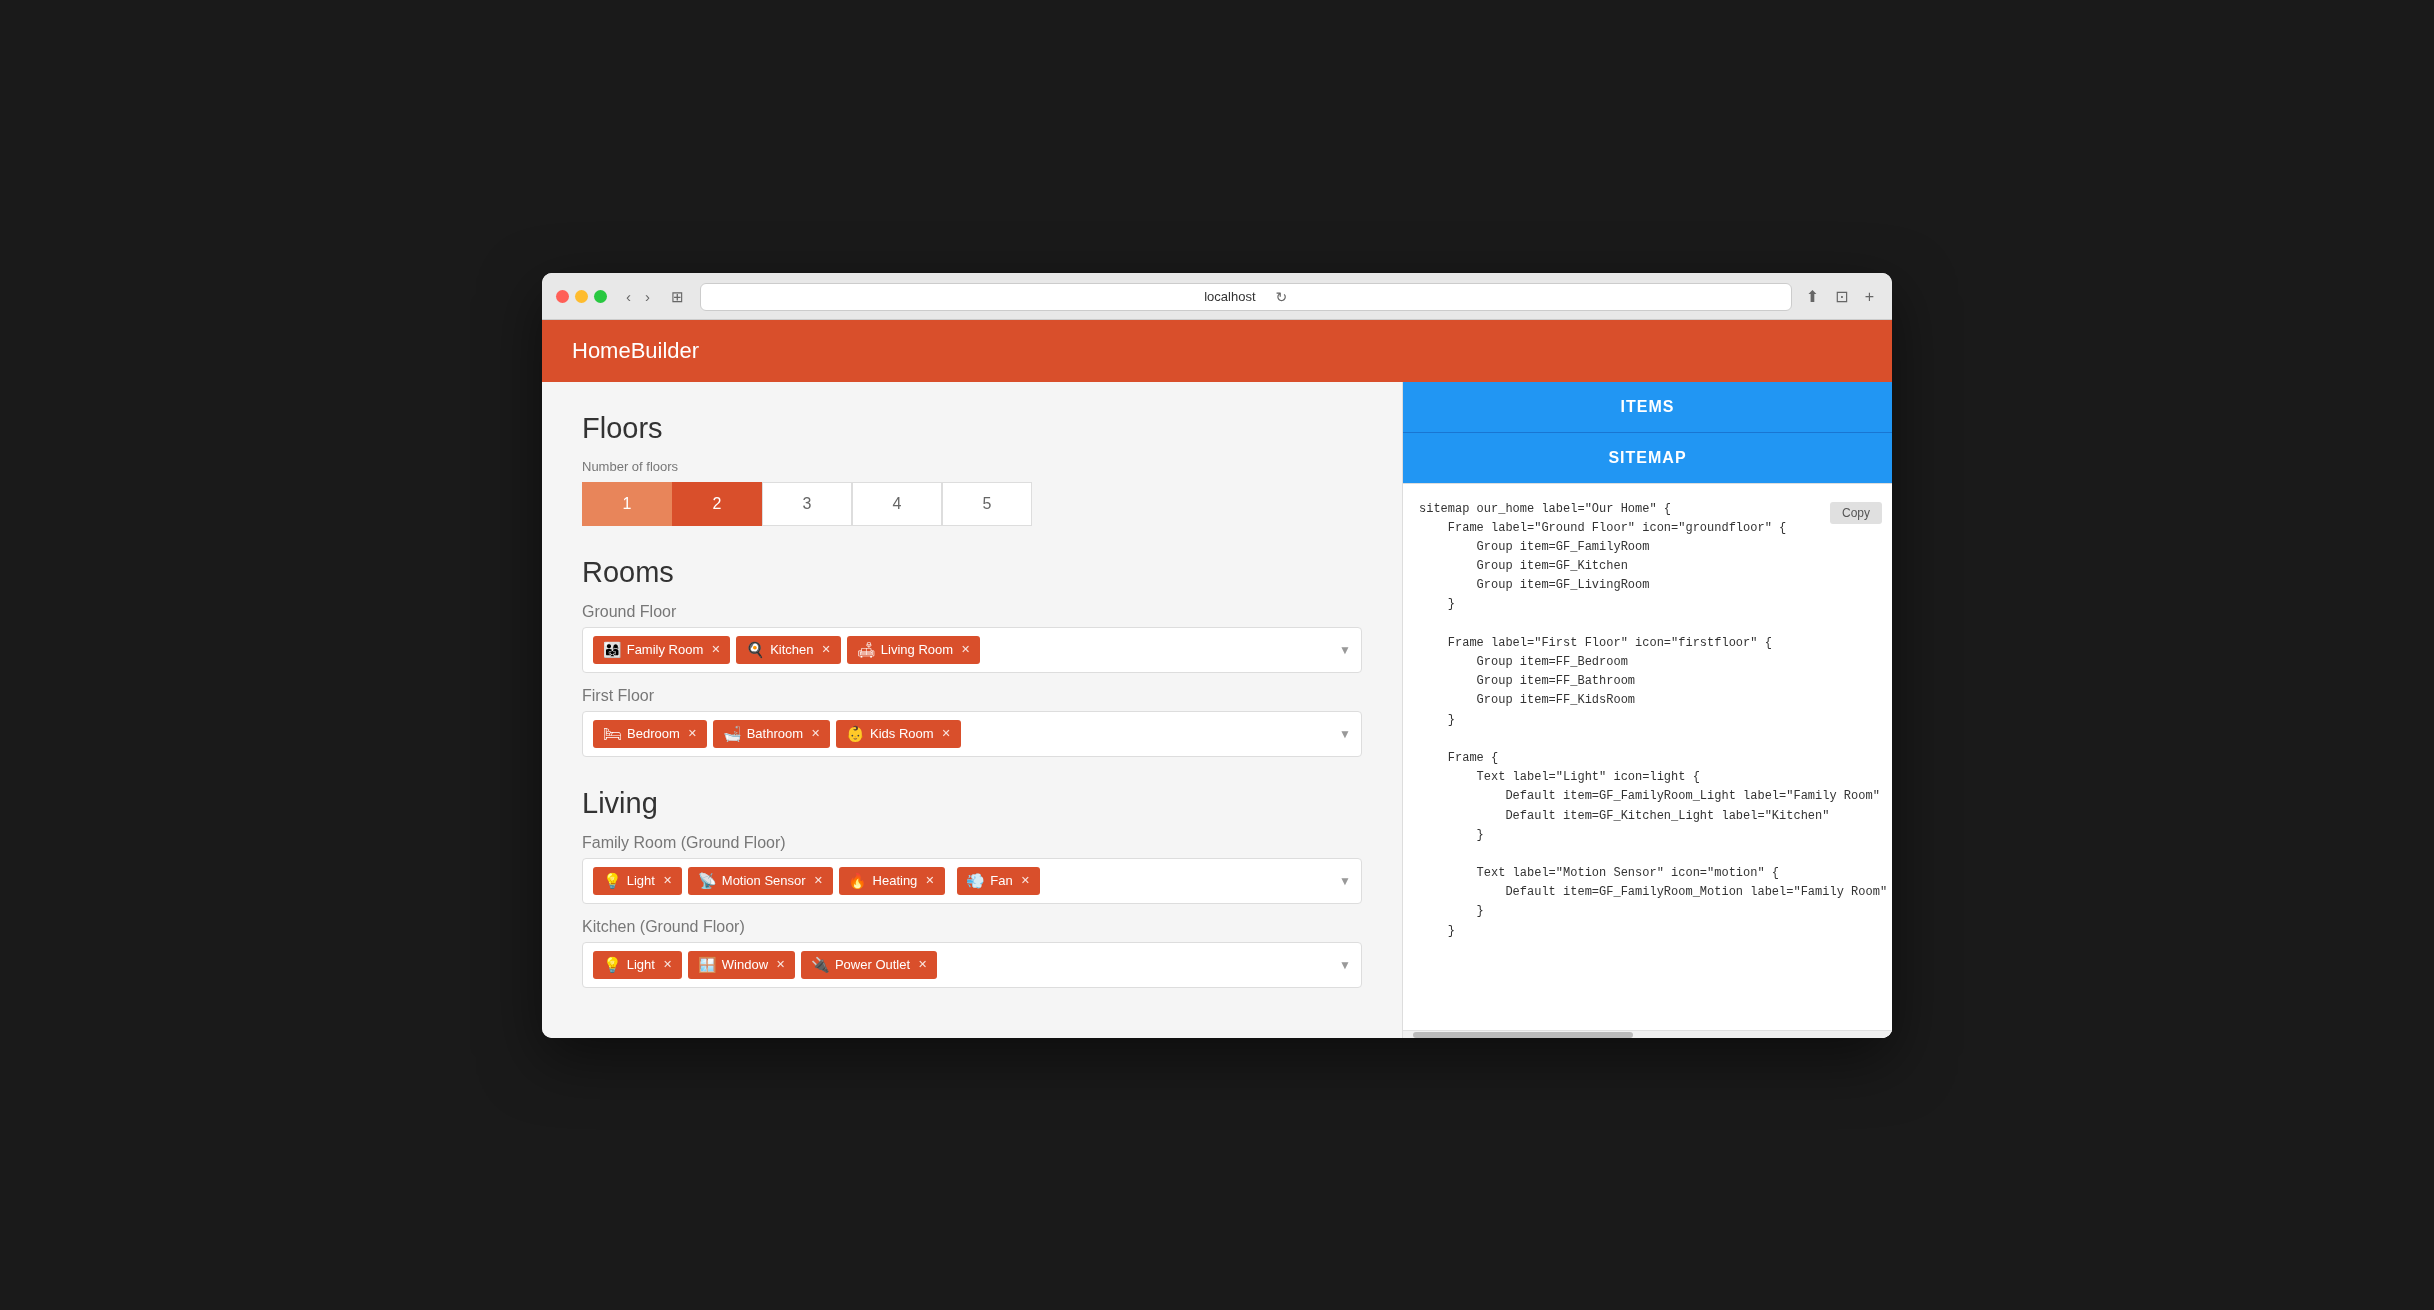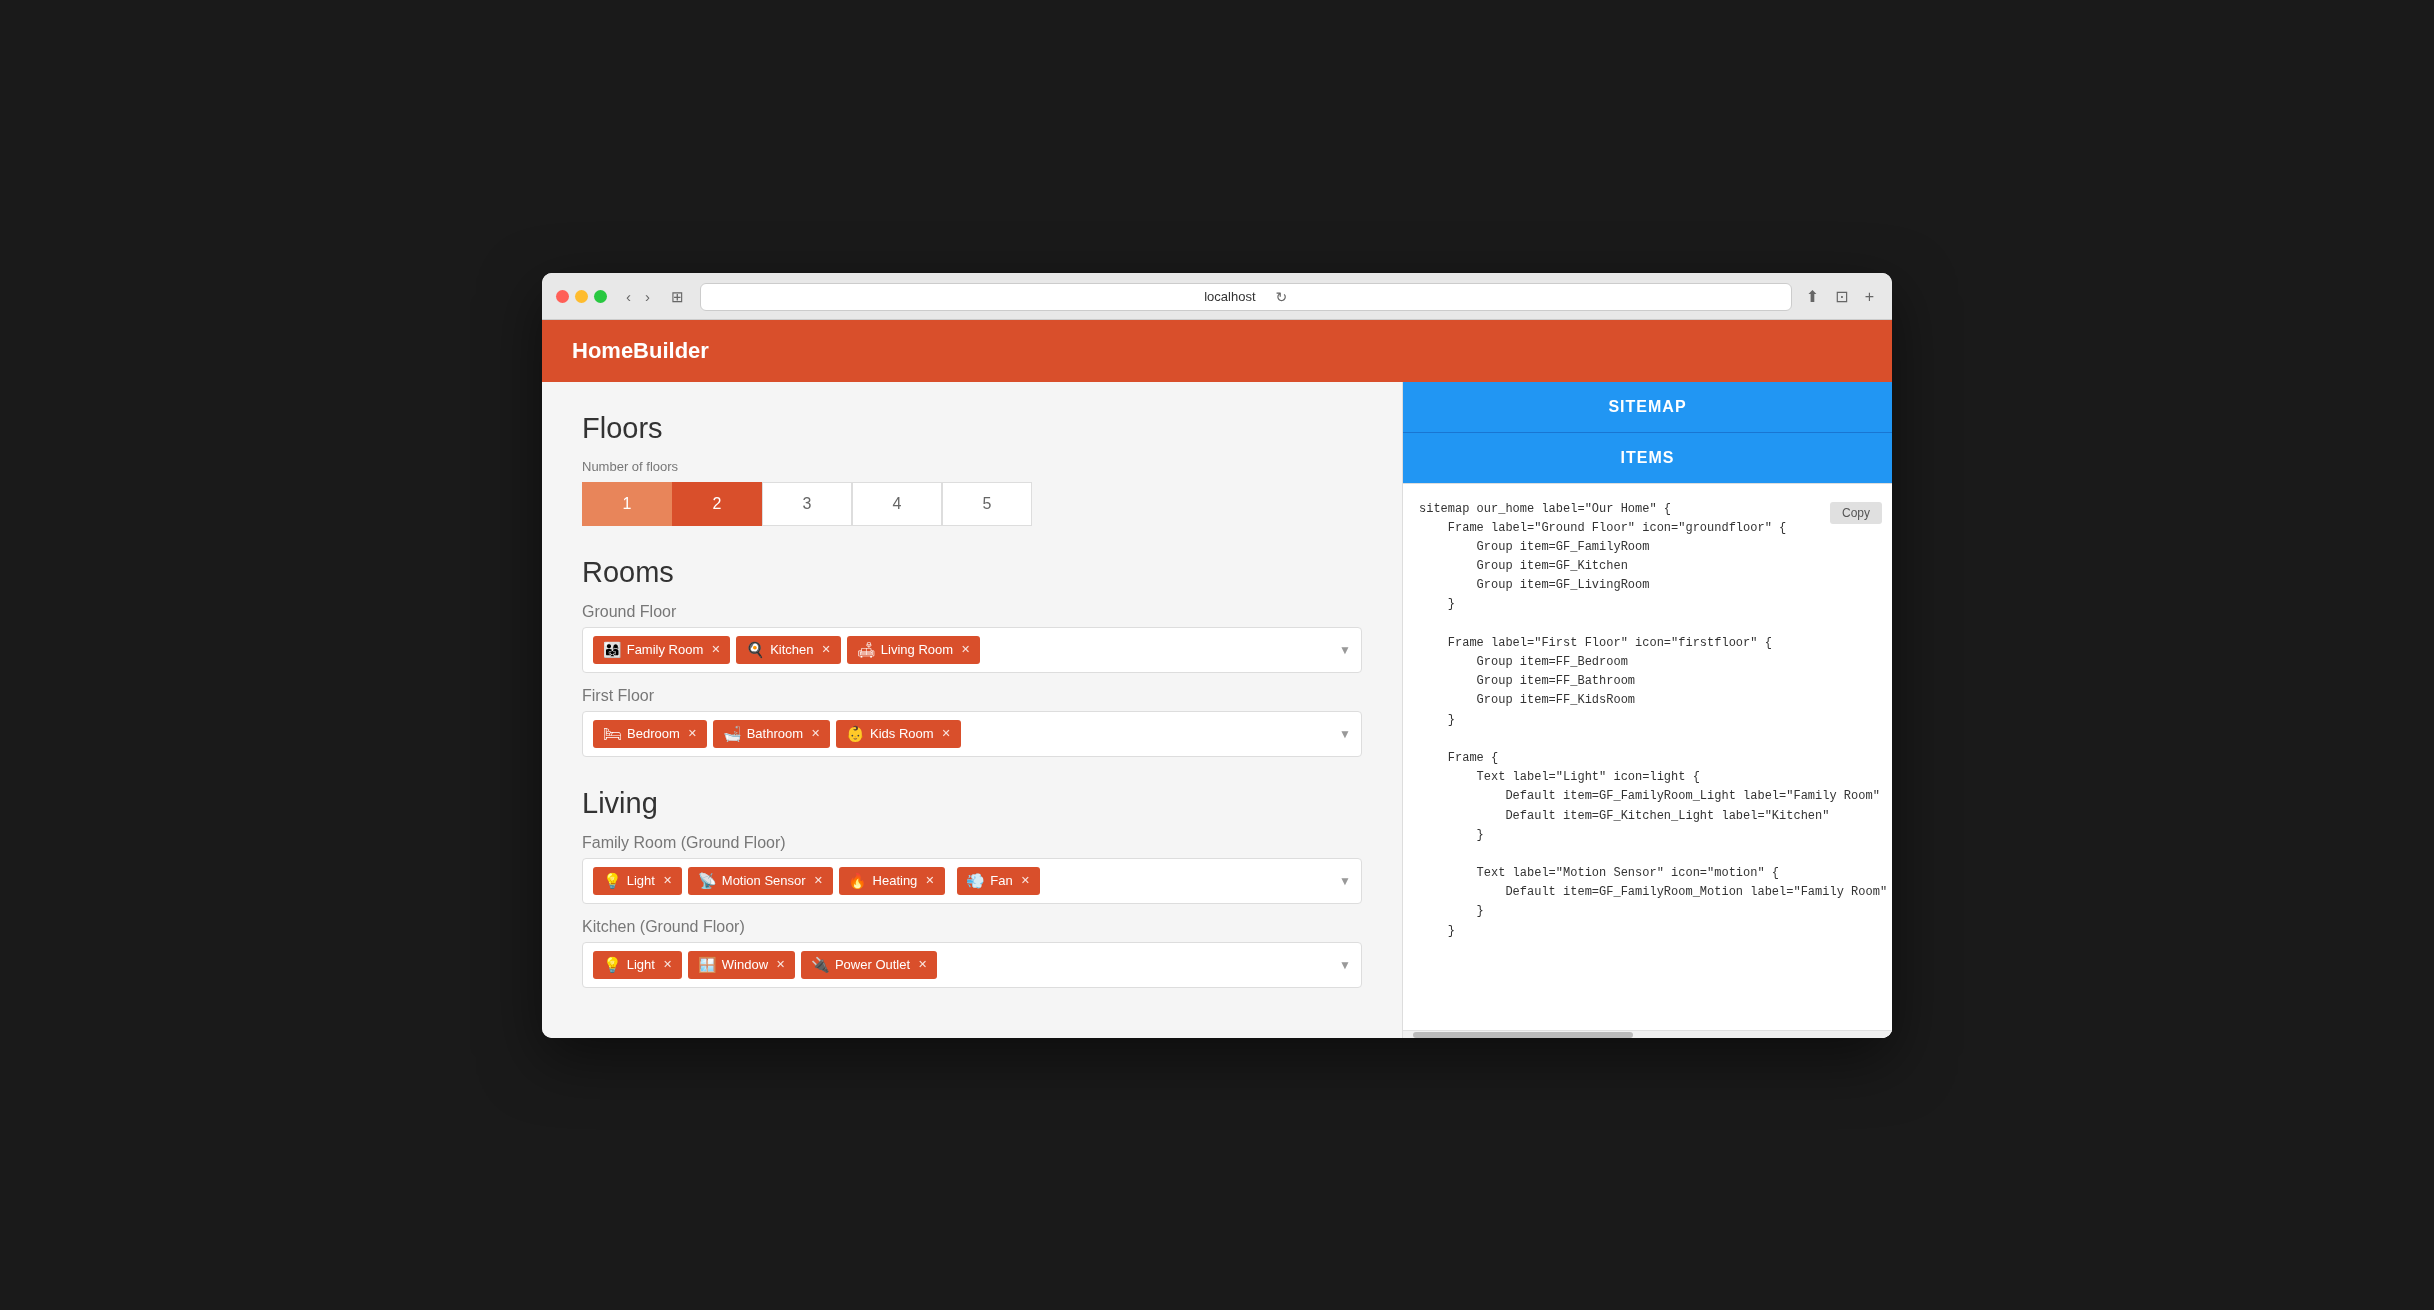--- a/index.html
+++ b/index.html
@@ -93,21 +93,21 @@
     }
 
     
     .app-header {
       background: #d94f2b;
       padding: 18px 30px;
     }
     .app-title {
       color: #fff;
       font-size: 22px;
-      font-weight: 700;
+      font-weight: 400;
     }
 
     
     .app-content {
       display: flex;
       background: #f5f5f5;
       min-height: 580px;
     }
 
     
@@ -427,22 +427,22 @@
               <span class="tag-x">✕</span>
             </span>
             <span class="tag-dropdown-arrow">▼</span>
           </div>
         </div>
 
       </div>
     </div>
 
     <div class="right-panel">
+      <button class="panel-btn">ITEMS</button>
       <button class="panel-btn">SITEMAP</button>
-      <button class="panel-btn">ITEMS</button>
       <div class="code-panel">
         <button class="copy-btn">Copy</button>
         <pre class="code-content">sitemap our_home label="Our Home" {
     Frame label="Ground Floor" icon="groundfloor" {
         Group item=GF_FamilyRoom
         Group item=GF_Kitchen
         Group item=GF_LivingRoom
     }
 
     Frame label="First Floor" icon="firstfloor" {

